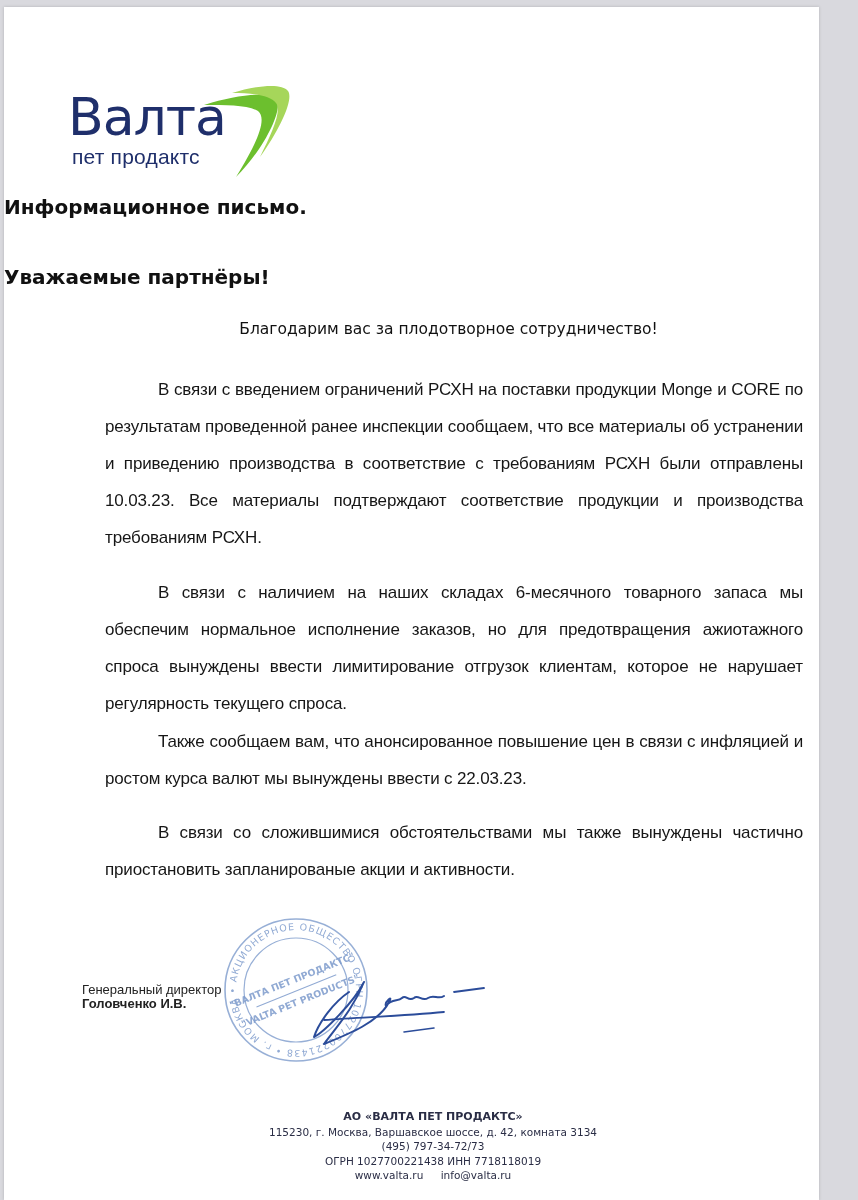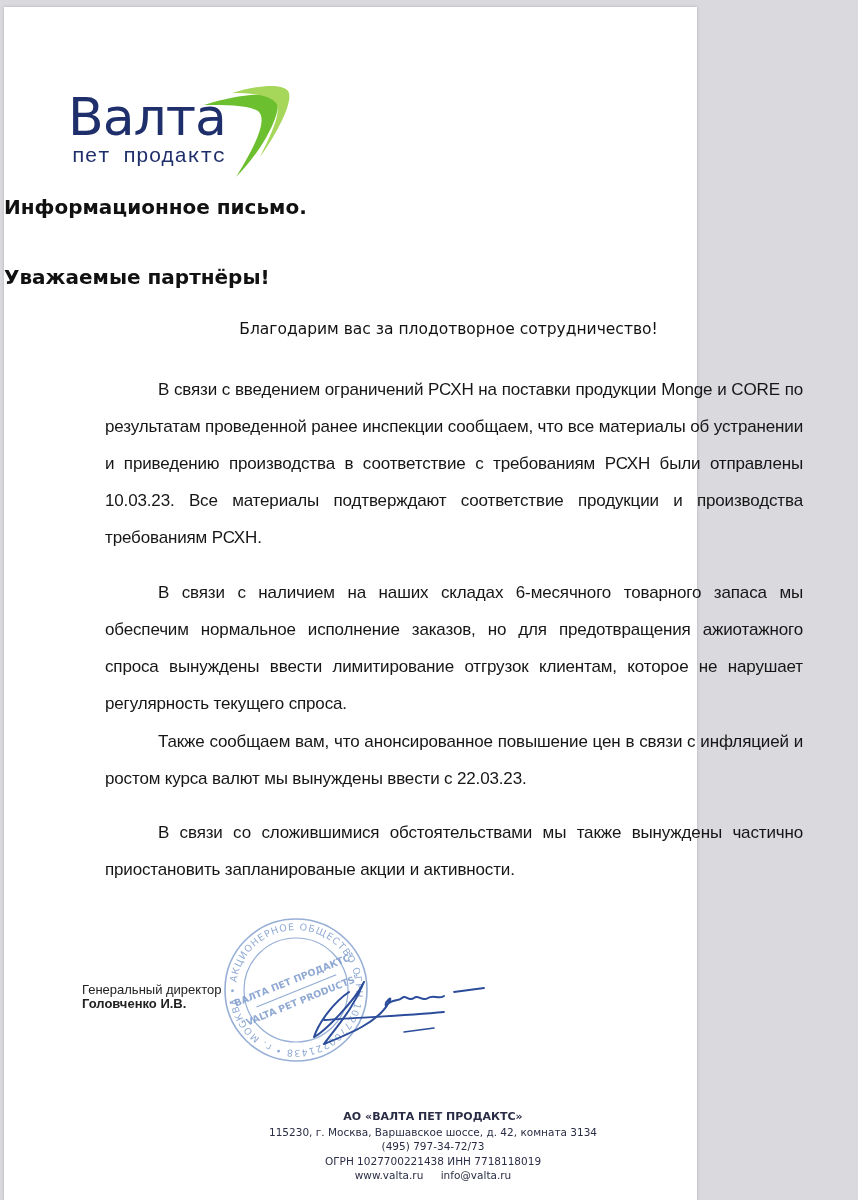--- a/index.html
+++ b/index.html
@@ -11,21 +11,21 @@
       width: 858px;
       height: 1200px;
       position: relative;
       overflow: hidden;
       font-family: "Liberation Sans", sans-serif;
     }
     .page {
       position: absolute;
       left: 4px;
       top: 7px;
-      width: 693px;
+      width: 815px;
       height: 1193px;
       background: #ffffff;
       box-shadow: 0 0 3px rgba(0,0,0,0.18);
     }
     
     .logo {
       position: absolute;
       left: 64px;
       top: 84px;
       width: 220px;
@@ -39,21 +39,21 @@
       font-size: 52px;
       line-height: 52px;
       letter-spacing: -1px;
       color: #1f2f6b;
       font-weight: normal;
     }
     .logo-sub {
       position: absolute;
       left: 4px;
       top: 55px;
-      font-family: Liberation Mono, monospace;
+      font-family: Liberation Sans, sans-serif;
       font-size: 21px;
       line-height: 22px;
       color: #1f2f6b;
       letter-spacing: 0.2px;
     }
     .logo-swoosh {
       position: absolute;
       left: 128px;
       top: -14px;
       width: 96px;

